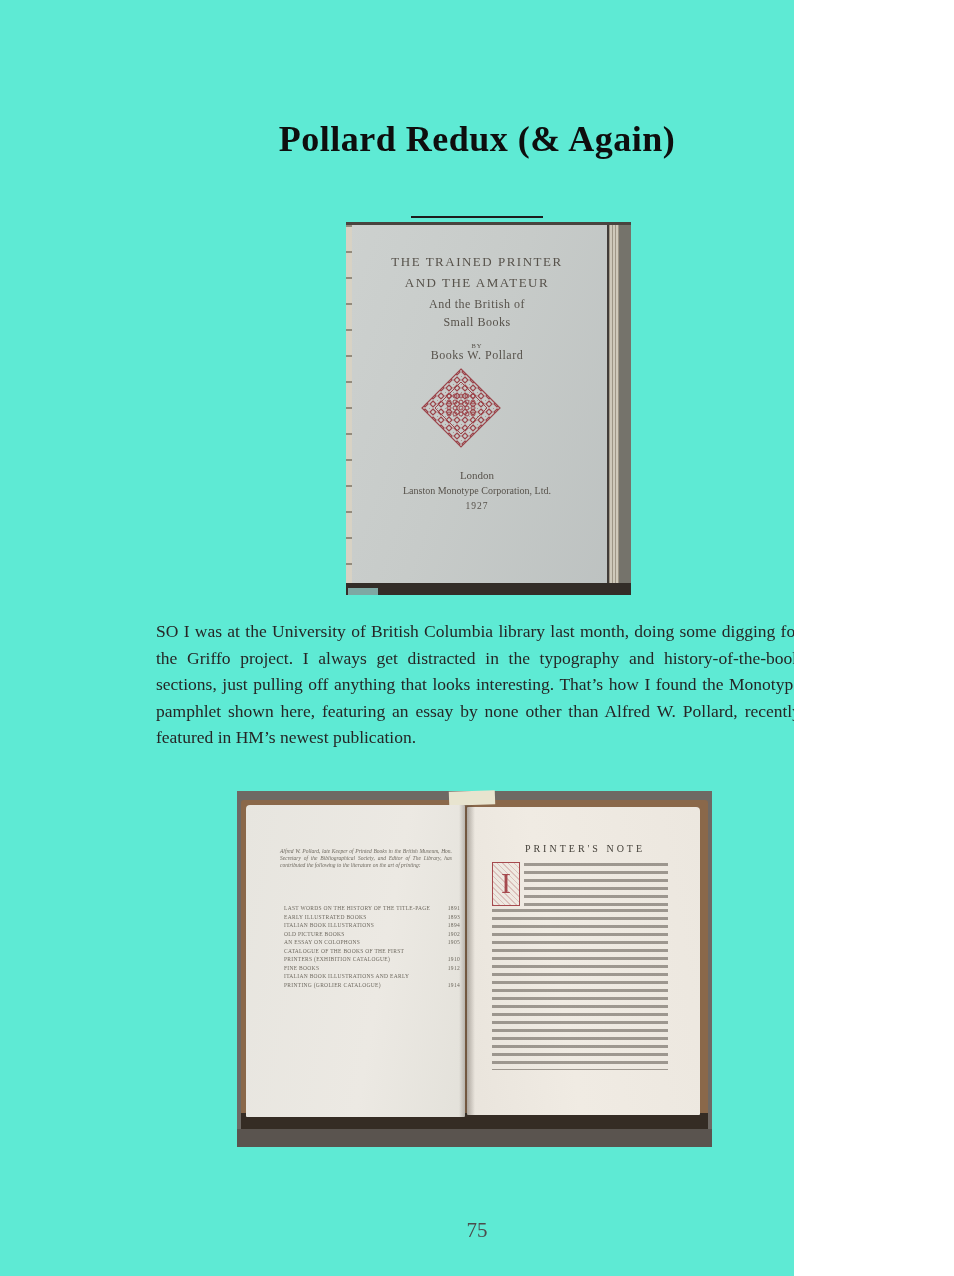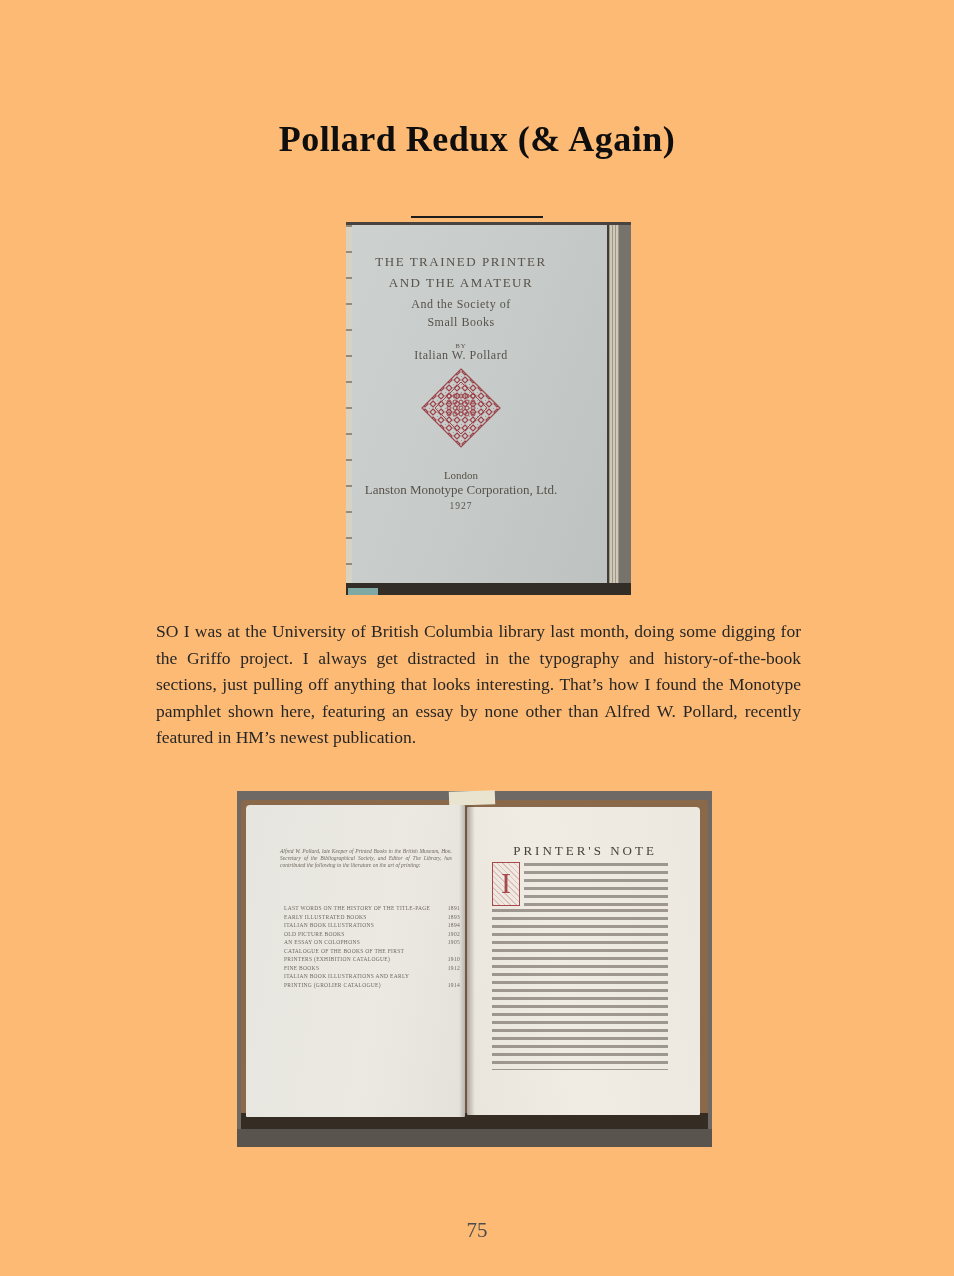--- a/index.html
+++ b/index.html
@@ -1,16 +1,16 @@
 <!DOCTYPE html>
 <html><head>
 <meta charset="utf-8">
 <style>
   html,body{margin:0;padding:0;background:#ffffff;}
-  #page{position:relative;width:954px;height:1276px;background:#fdba74;overflow:hidden;
+  #page{position:relative;width:794px;height:1276px;background:#5eead4;overflow:hidden;
         font-family:"Liberation Serif",serif;}
 
   
   .doc-title{position:absolute;top:118px;left:0;width:954px;text-align:center;
              font-size:36px;font-weight:bold;color:#0e0e0e;letter-spacing:.5px;}
   .doc-date{position:absolute;top:164px;left:0;width:954px;text-align:center;
             font-family:"DejaVu Serif",serif;font-style:italic;font-size:15px;color:#2f2f2f;}
   .doc-rule{position:absolute;top:216px;left:411px;width:132px;height:2px;background:#1c1c1c;}
 
   
@@ -18,27 +18,27 @@
           background:linear-gradient(110deg,#cdd1cf 0%,#c7cbc9 45%,#bcc1c0 100%);}
   .p1-top{position:absolute;left:0;top:0;width:285px;height:3px;background:#49443f;}
   .p1-stitch{position:absolute;left:0;top:3px;width:6px;height:358px;background:#d8d2c4;
              background-image:repeating-linear-gradient(to bottom,rgba(90,80,65,.55) 0 2px,transparent 2px 26px);}
   .p1-edgeline{position:absolute;left:261px;top:3px;width:2px;height:358px;background:#413c38;}
   .p1-edges{position:absolute;left:263px;top:3px;width:10px;height:358px;background:#cfc9ba;
             background-image:repeating-linear-gradient(90deg,rgba(100,88,70,.45) 0 1px,transparent 1px 3px);}
   .p1-outer{position:absolute;left:273px;top:3px;width:12px;height:358px;background:#75736b;}
   .p1-bottom{position:absolute;left:0;top:361px;width:285px;height:12px;background:#332d28;}
   .p1-teal{position:absolute;left:2px;top:366px;width:30px;height:7px;background:#7ea8a3;}
-  .p1-text{position:absolute;left:0;top:0;width:230px;text-align:center;color:#57524b;}
+  .p1-text{position:absolute;left:0;top:0;width:230px;text-align:center;color:#57524b;padding-left:16px;}
   .p1-title{font-size:13px;letter-spacing:1.5px;line-height:20px;}
   .p1-sub{font-size:12px;letter-spacing:.5px;line-height:18px;}
   .p1-by{font-size:6.5px;letter-spacing:1px;}
   .p1-author{font-size:12px;letter-spacing:.5px;}
   .p1-imprint1{font-size:11px;}
-  .p1-imprint2{font-size:13px;}
+  .p1-imprint2{font-size:10px;}
   .p1-imprint3{font-size:9.5px;letter-spacing:1px;}
   .p1-orn{position:absolute;left:75px;top:146px;width:80px;height:80px;}
 
   
   .doc-para{position:absolute;left:156px;top:618px;width:645px;
             font-size:17.5px;line-height:26.6px;color:#262626;
             text-align:justify;}
 
   
   .photo2{position:absolute;left:237px;top:791px;width:475px;height:356px;background:#6e6964;}
@@ -60,21 +60,21 @@
   .p2-intro{position:absolute;left:43px;top:57px;width:172px;
             font-size:5.5px;line-height:7px;font-style:italic;color:#6e695f;text-align:justify;}
   .p2-toc{position:absolute;left:47px;top:113px;width:176px;color:#6e695f;}
   .toc-row{display:flex;justify-content:space-between;align-items:flex-end;
            font-size:5.5px;line-height:8.5px;letter-spacing:.3px;}
   .toc-title{width:150px;text-transform:uppercase;}
   .toc-year{font-size:5.5px;}
 
   
   .p2-heading{position:absolute;left:238px;top:52px;width:220px;text-align:center;
-              font-size:13px;letter-spacing:3px;color:#45413a;}
+              font-size:10px;letter-spacing:3px;color:#45413a;}
   .p2-dropcap{position:absolute;left:255px;top:71px;width:28px;height:44px;
               border:1.5px solid #a64a4e;box-sizing:border-box;color:#a64a4e;
               font-size:30px;line-height:40px;text-align:center;
               background-image:repeating-linear-gradient(45deg,rgba(166,74,78,.25) 0 1px,transparent 1px 4px);}
   .stripes{background-image:repeating-linear-gradient(to bottom,rgba(77,70,62,.5) 0 3px,transparent 3px 8px);}
   .p2-lines1{position:absolute;left:287px;top:72px;width:144px;height:44px;}
   .p2-lines2{position:absolute;left:255px;top:118px;width:176px;height:161px;}
 
   
   .doc-pagenum{position:absolute;top:1218px;left:0;width:954px;text-align:center;
@@ -90,24 +90,24 @@
 
   <div class="photo1">
     <div class="p1-top"></div>
     <div class="p1-stitch"></div>
     <div class="p1-edgeline"></div>
     <div class="p1-edges"></div>
     <div class="p1-outer"></div>
 
     <div class="p1-text" style="top:30px"><span class="p1-title">THE TRAINED PRINTER</span></div>
     <div class="p1-text" style="top:51px"><span class="p1-title">AND THE AMATEUR</span></div>
-    <div class="p1-text" style="top:72px"><span class="p1-sub">And the Society of</span></div>
+    <div class="p1-text" style="top:72px"><span class="p1-sub">And the British of</span></div>
     <div class="p1-text" style="top:90px"><span class="p1-sub">Small Books</span></div>
     <div class="p1-text" style="top:112px"><span class="p1-by">BY</span></div>
-    <div class="p1-text" style="top:123px"><span class="p1-author">Italian W. Pollard</span></div>
+    <div class="p1-text" style="top:123px"><span class="p1-author">Books W. Pollard</span></div>
 
     <svg class="p1-orn" viewBox="0 0 80 80" xmlns="http://www.w3.org/2000/svg">
       <defs>
         <pattern id="orn-pat" width="8" height="8" patternUnits="userSpaceOnUse">
           <path d="M4 1 L7 4 L4 7 L1 4 Z" fill="none" stroke="#9c454b" stroke-width="1.2"></path>
           <circle cx="0" cy="0" r="0.8" fill="#9c454b"></circle>
         </pattern>
         <clipPath id="orn-clip">
             <polygon points="40,1 79,40 40,79 1,40"></polygon>
           </clipPath>

